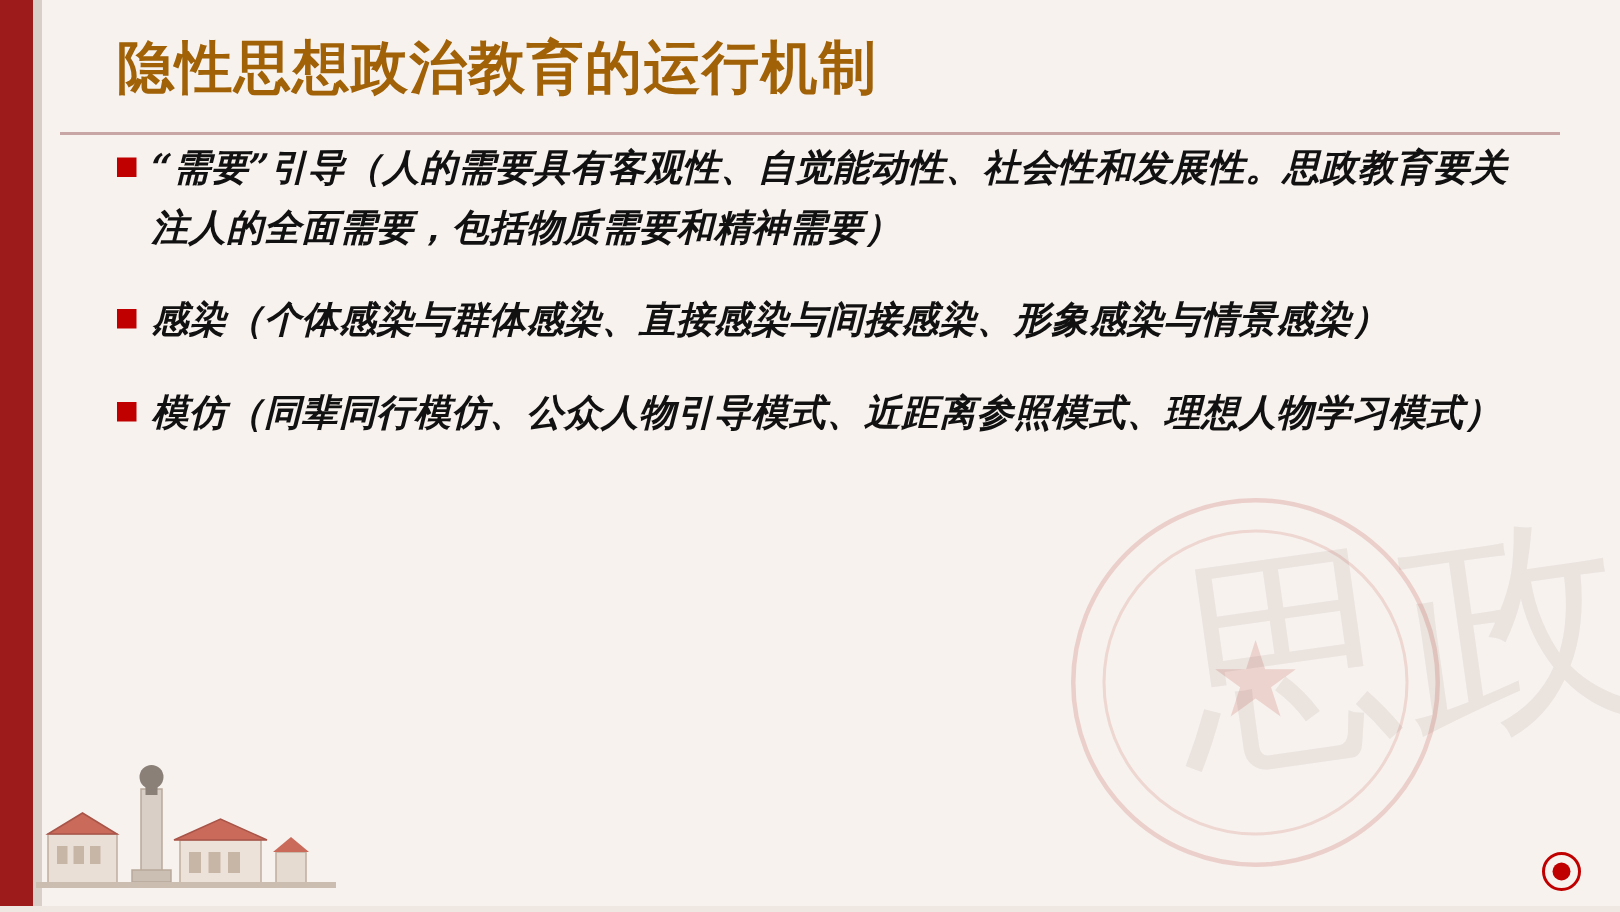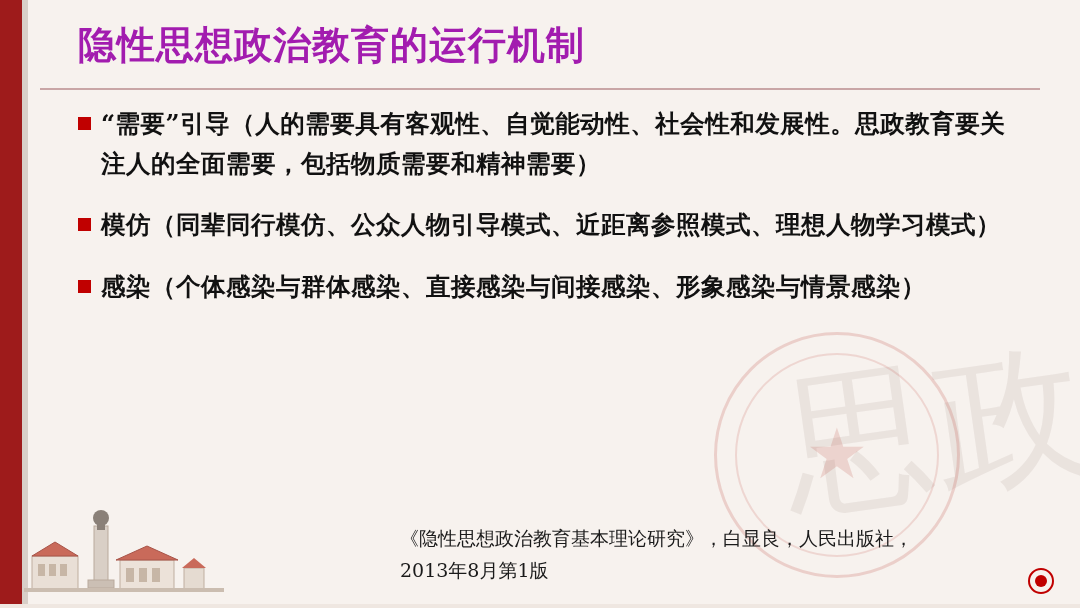--- a/index.html
+++ b/index.html
@@ -80,38 +80,39 @@
     font-size: 70px;
     line-height: 1;
   }
   
   .title {
     position: absolute;
     left: 78px;
     top: 20px;
     font-size: 38px;
     font-weight: bold;
-    color: #a21caf;
+    color: #a16207;
     font-family: "DejaVu Serif", serif;
     letter-spacing: 1px;
   }
   .title-rule {
     position: absolute;
     left: 40px;
     top: 88px;
     width: 1000px;
     height: 2px;
     background: #c9a6a6;
   }
   
   .bullets {
     position: absolute;
     left: 78px;
-    top: 104px;
+    top: 92px;
     width: 940px;
+    font-style: italic;
   }
   .bullet-row {
     display: flex;
     align-items: flex-start;
     margin-bottom: 22px;
   }
   .bullet-mark {
     flex: 0 0 auto;
     width: 13px;
     height: 13px;
@@ -203,32 +204,31 @@
   <div class="bullets">
 
     <div class="bullet-row first">
       <span class="bullet-mark"></span>
       <span class="bullet-text">“需要”引导（人的需要具有客观性、自觉能动性、社会性和发展性。思政教育要关注人的全面需要，包括物质需要和精神需要）</span>
     </div>
 
 
     <div class="bullet-row">
       <span class="bullet-mark"></span>
+      <span class="bullet-text">感染（个体感染与群体感染、直接感染与间接感染、形象感染与情景感染）</span>
+    </div>
+
+    <div class="bullet-row">
+      <span class="bullet-mark"></span>
       <span class="bullet-text">模仿（同辈同行模仿、公众人物引导模式、近距离参照模式、理想人物学习模式）</span>
     </div>
 
-    <div class="bullet-row">
-      <span class="bullet-mark"></span>
-      <span class="bullet-text">感染（个体感染与群体感染、直接感染与间接感染、形象感染与情景感染）</span>
-    </div>
-
 
   </div>
 
-  <div class="citation">《隐性思想政治教育基本理论研究》，白显良，人民出版社，2013年8月第1版</div>
 
   <svg class="skyline" viewBox="0 0 230 110" xmlns="http://www.w3.org/2000/svg">
 
     <rect x="78" y="28" width="14" height="58" fill="#d9cfc6" stroke="#b9a99c" stroke-width="1"></rect>
     <rect x="72" y="82" width="26" height="8" fill="#cbbfb4" stroke="#b9a99c" stroke-width="1"></rect>
     <circle cx="85" cy="20" r="8" fill="#8a8078"></circle>
     <rect x="81" y="24" width="8" height="8" fill="#8a8078"></rect>
 
     <rect x="16" y="58" width="46" height="34" fill="#e9dfd6" stroke="#bfae9f" stroke-width="1"></rect>
     <path d="M16 58 L39 44 L62 58 Z" fill="#c96a5a" stroke="#a85448" stroke-width="1"></path>

